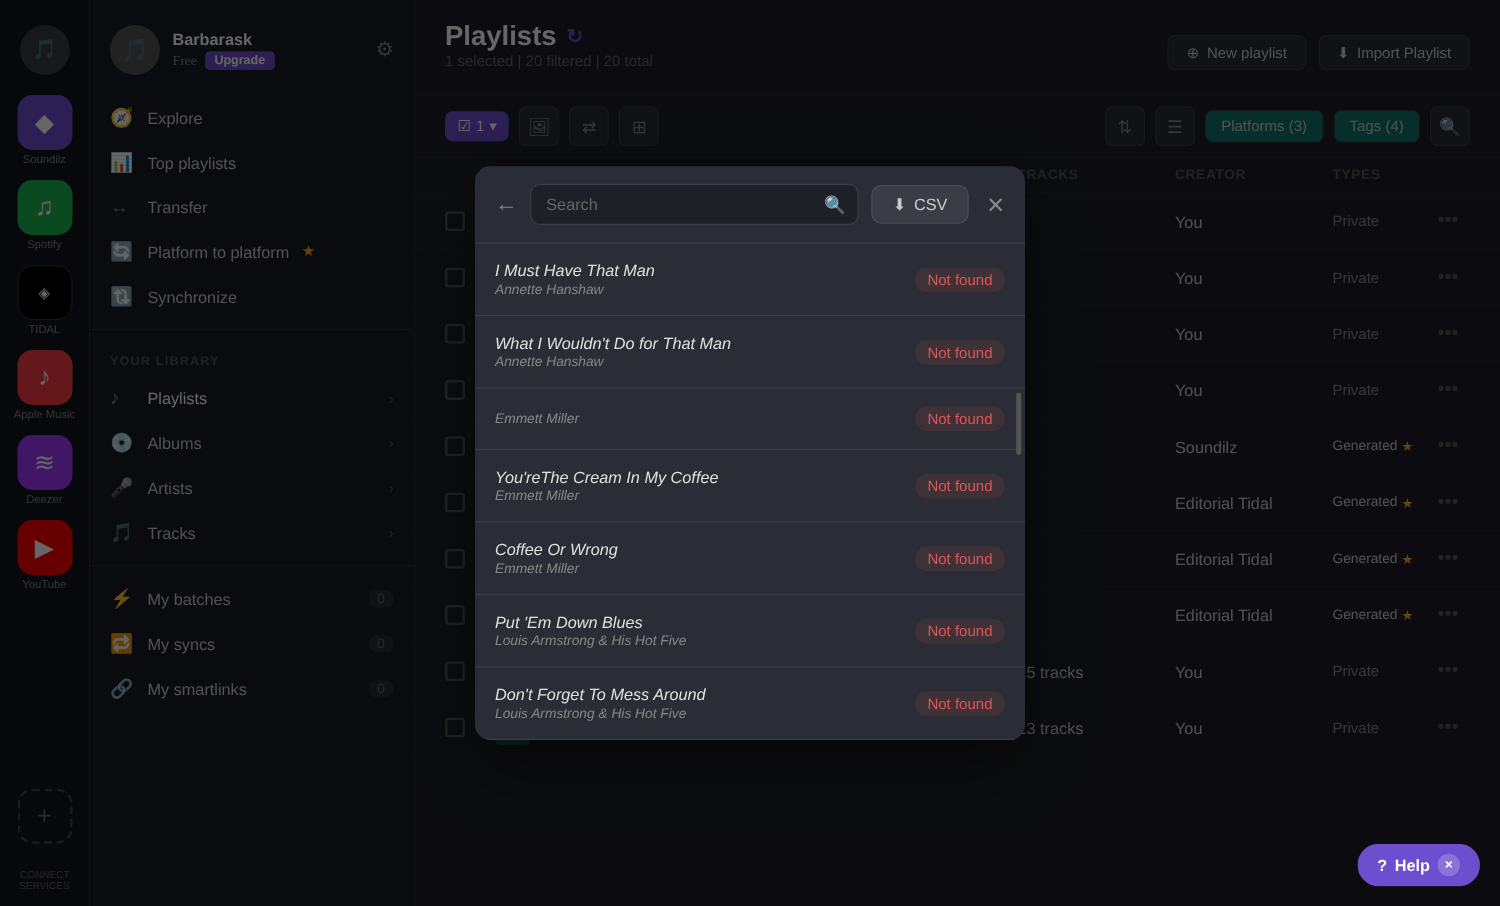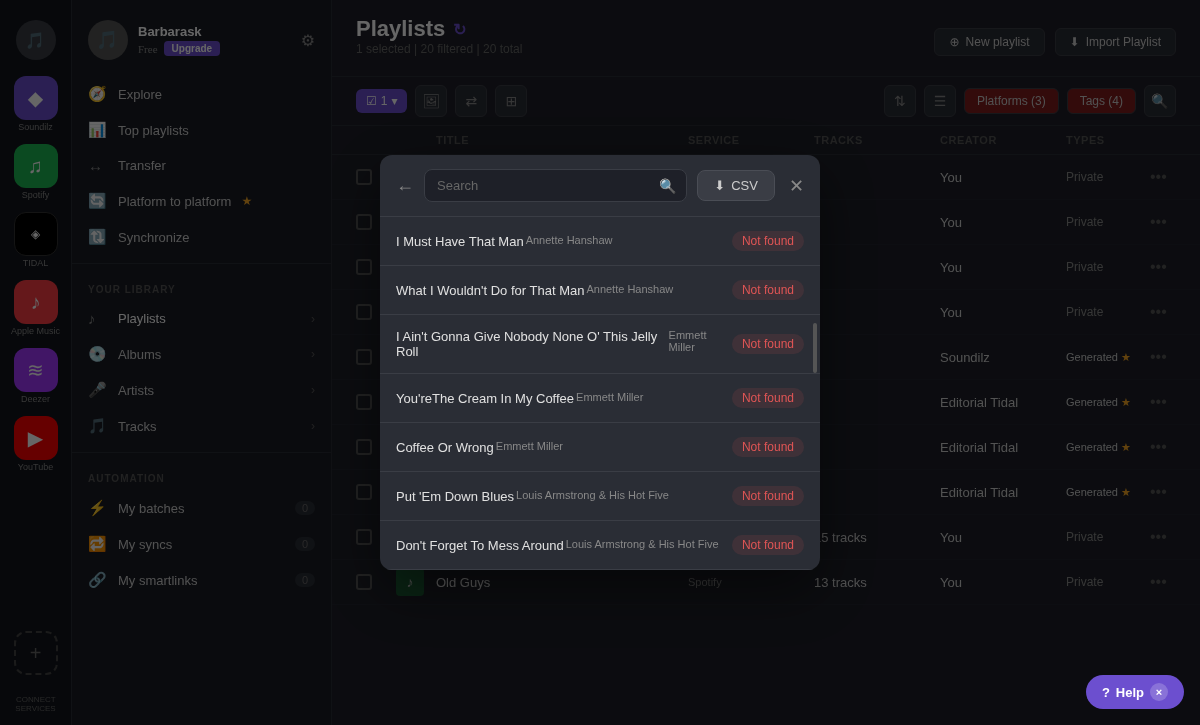--- a/index.html
+++ b/index.html
@@ -246,21 +246,21 @@
       justify-content: center;
       font-size: 14px;
       color: #888;
       cursor: pointer;
     }
     .toolbar-spacer { flex: 1; }
     .toolbar-filter-btn {
       display: flex;
       align-items: center;
       gap: 6px;
-      background: #7f1d1d;
+      background: #0f766e;
       border: 1px solid #3a3d45;
       color: #ccc;
       padding: 5px 12px;
       border-radius: 6px;
       font-size: 12px;
       cursor: pointer;
     }
 
     
     .table-container {
@@ -403,21 +403,21 @@
       flex: 1;
     }
     .modal-item {
       display: flex;
       align-items: center;
       justify-content: space-between;
       padding: 14px 16px;
       border-bottom: 1px solid #3a3d45;
     }
     .modal-item:last-child { border-bottom: none; }
-    .modal-item-info { display: flex; flex-direction: row; gap: 2px; }
+    .modal-item-info { display: flex; flex-direction: column; gap: 2px; font-style: italic; }
     .modal-item-title { font-size: 13px; color: #e0e0e0; font-weight: 500; }
     .modal-item-artist { font-size: 11px; color: #888; }
     .not-found-badge {
       font-size: 12px;
       color: #e05555;
       background: rgba(224,85,85,0.12);
       padding: 3px 10px;
       border-radius: 12px;
       white-space: nowrap;
     }
@@ -575,21 +575,20 @@
     <span>Artists</span>
     <span class="chevron">›</span>
   </div>
   <div class="nav-item">
     <span class="icon">🎵</span>
     <span>Tracks</span>
     <span class="chevron">›</span>
   </div>
 
   <div class="nav-divider"></div>
-  <div class="nav-section-label">AUTOMATION</div>
 
   <div class="nav-item">
     <span class="icon">⚡</span>
     <span>My batches</span>
     <span class="badge">0</span>
   </div>
   <div class="nav-item">
     <span class="icon">🔁</span>
     <span>My syncs</span>
     <span class="badge">0</span>
@@ -918,21 +917,20 @@
       </div>
       <div class="modal-item">
         <div class="modal-item-info">
           <span class="modal-item-title">What I Wouldn't Do for That Man</span>
           <span class="modal-item-artist">Annette Hanshaw</span>
         </div>
         <span class="not-found-badge">Not found</span>
       </div>
       <div class="modal-item">
         <div class="modal-item-info">
-          <span class="modal-item-title">I Ain't Gonna Give Nobody None O' This Jelly Roll</span>
           <span class="modal-item-artist">Emmett Miller</span>
         </div>
         <span class="not-found-badge">Not found</span>
       </div>
       <div class="modal-item">
         <div class="modal-item-info">
           <span class="modal-item-title">You'reThe Cream In My Coffee</span>
           <span class="modal-item-artist">Emmett Miller</span>
         </div>
         <span class="not-found-badge">Not found</span>

